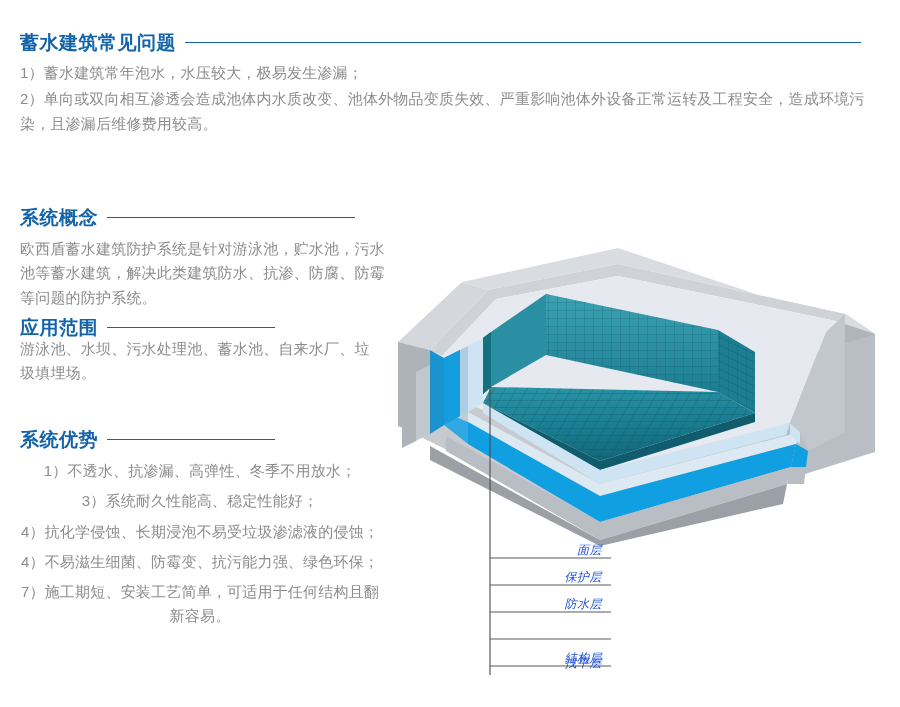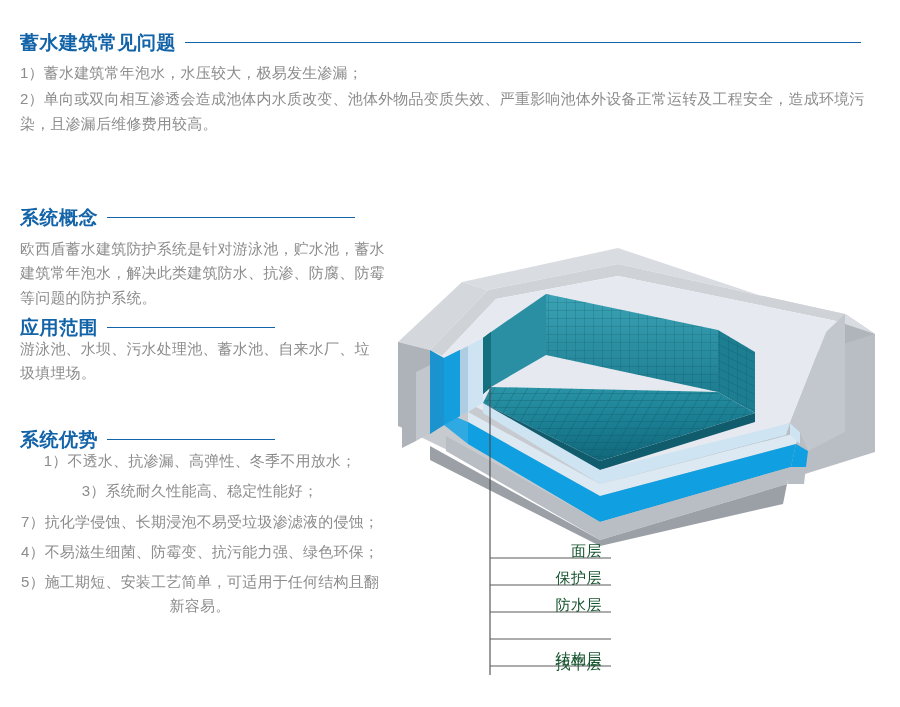--- a/index.html
+++ b/index.html
@@ -63,21 +63,21 @@
   #sec-concept { top: 188px; width: 430px; margin-top: 20px; }
   #sec-concept .sec-rule { width: 248px; }
   #sec-concept .body-text { margin-top: 10px; width: 370px; }
 
   #sec-scope { top: 318px; width: 380px; }
   #sec-scope .sec-rule { width: 168px; }
   #sec-scope .body-text { margin-top: 0; width: 350px; }
 
   #sec-advantages { top: 430px; width: 380px; text-align: center; }
   #sec-advantages .sec-rule { width: 168px; }
-  #sec-advantages .body-text { width: 360px; }
+  #sec-advantages .body-text { margin-top: 10px; width: 360px; }
   #sec-advantages .body-text p { margin-bottom: 6px; }
 
   
   .diagram {
     position: absolute;
     left: 386px;
     top: 246px;
     width: 514px;
     height: 300px;
   }
@@ -88,25 +88,26 @@
     position: absolute;
     left: 386px;
     top: 380px;
     width: 260px;
     height: 320px;
   }
   .callout svg { display: block; }
   .callout-label {
     position: absolute;
     text-align: right;
-    color: #14532d;
-    font-size: 15px;
+    color: #1d4ed8;
+    font-size: 12px;
     letter-spacing: 0.5px;
     white-space: nowrap;
     width: 120px;
+    font-style: italic;
   }
 </style>
 </head>
 <body>
 
 <div class="content">
 
   <div class="section" id="sec-problems">
     <div class="sec-head">
       <span class="sec-title">蓄水建筑常见问题</span>
@@ -117,21 +118,21 @@
       <p>2）单向或双向相互渗透会造成池体内水质改变、池体外物品变质失效、严重影响池体外设备正常运转及工程安全，造成环境污染，且渗漏后维修费用较高。</p>
     </div>
   </div>
 
   <div class="section" id="sec-concept">
     <div class="sec-head">
       <span class="sec-title">系统概念</span>
       <span class="sec-rule"></span>
     </div>
     <div class="body-text">
-      <p>欧西盾蓄水建筑防护系统是针对游泳池，贮水池，蓄水建筑常年泡水，解决此类建筑防水、抗渗、防腐、防霉等问题的防护系统。</p>
+      <p>欧西盾蓄水建筑防护系统是针对游泳池，贮水池，污水池等蓄水建筑，解决此类建筑防水、抗渗、防腐、防霉等问题的防护系统。</p>
     </div>
   </div>
 
   <div class="section" id="sec-scope">
     <div class="sec-head">
       <span class="sec-title">应用范围</span>
       <span class="sec-rule"></span>
     </div>
     <div class="body-text">
       <p>游泳池、水坝、污水处理池、蓄水池、自来水厂、垃圾填埋场。</p>
@@ -139,23 +140,23 @@
   </div>
 
   <div class="section" id="sec-advantages">
     <div class="sec-head">
       <span class="sec-title">系统优势</span>
       <span class="sec-rule"></span>
     </div>
     <div class="body-text">
       <p>1）不透水、抗渗漏、高弹性、冬季不用放水；</p>
       <p>3）系统耐久性能高、稳定性能好；</p>
-      <p>7）抗化学侵蚀、长期浸泡不易受垃圾渗滤液的侵蚀；</p>
+      <p>4）抗化学侵蚀、长期浸泡不易受垃圾渗滤液的侵蚀；</p>
       <p>4）不易滋生细菌、防霉变、抗污能力强、绿色环保；</p>
-      <p>5）施工期短、安装工艺简单，可适用于任何结构且翻新容易。</p>
+      <p>7）施工期短、安装工艺简单，可适用于任何结构且翻新容易。</p>
     </div>
   </div>
 
   <div class="diagram">
     <svg width="514" height="300" viewBox="0 0 514 300" xmlns="http://www.w3.org/2000/svg">
       <defs>
         <pattern id="tilesFloor" width="11" height="7" patternUnits="userSpaceOnUse" patternTransform="skewX(-29)">
           <rect width="11" height="7" fill="none"></rect>
           <path d="M0 0 H11 M0 0 V7" stroke="#0d4f5e" stroke-width="0.7" opacity="0.75"></path>
         </pattern>

